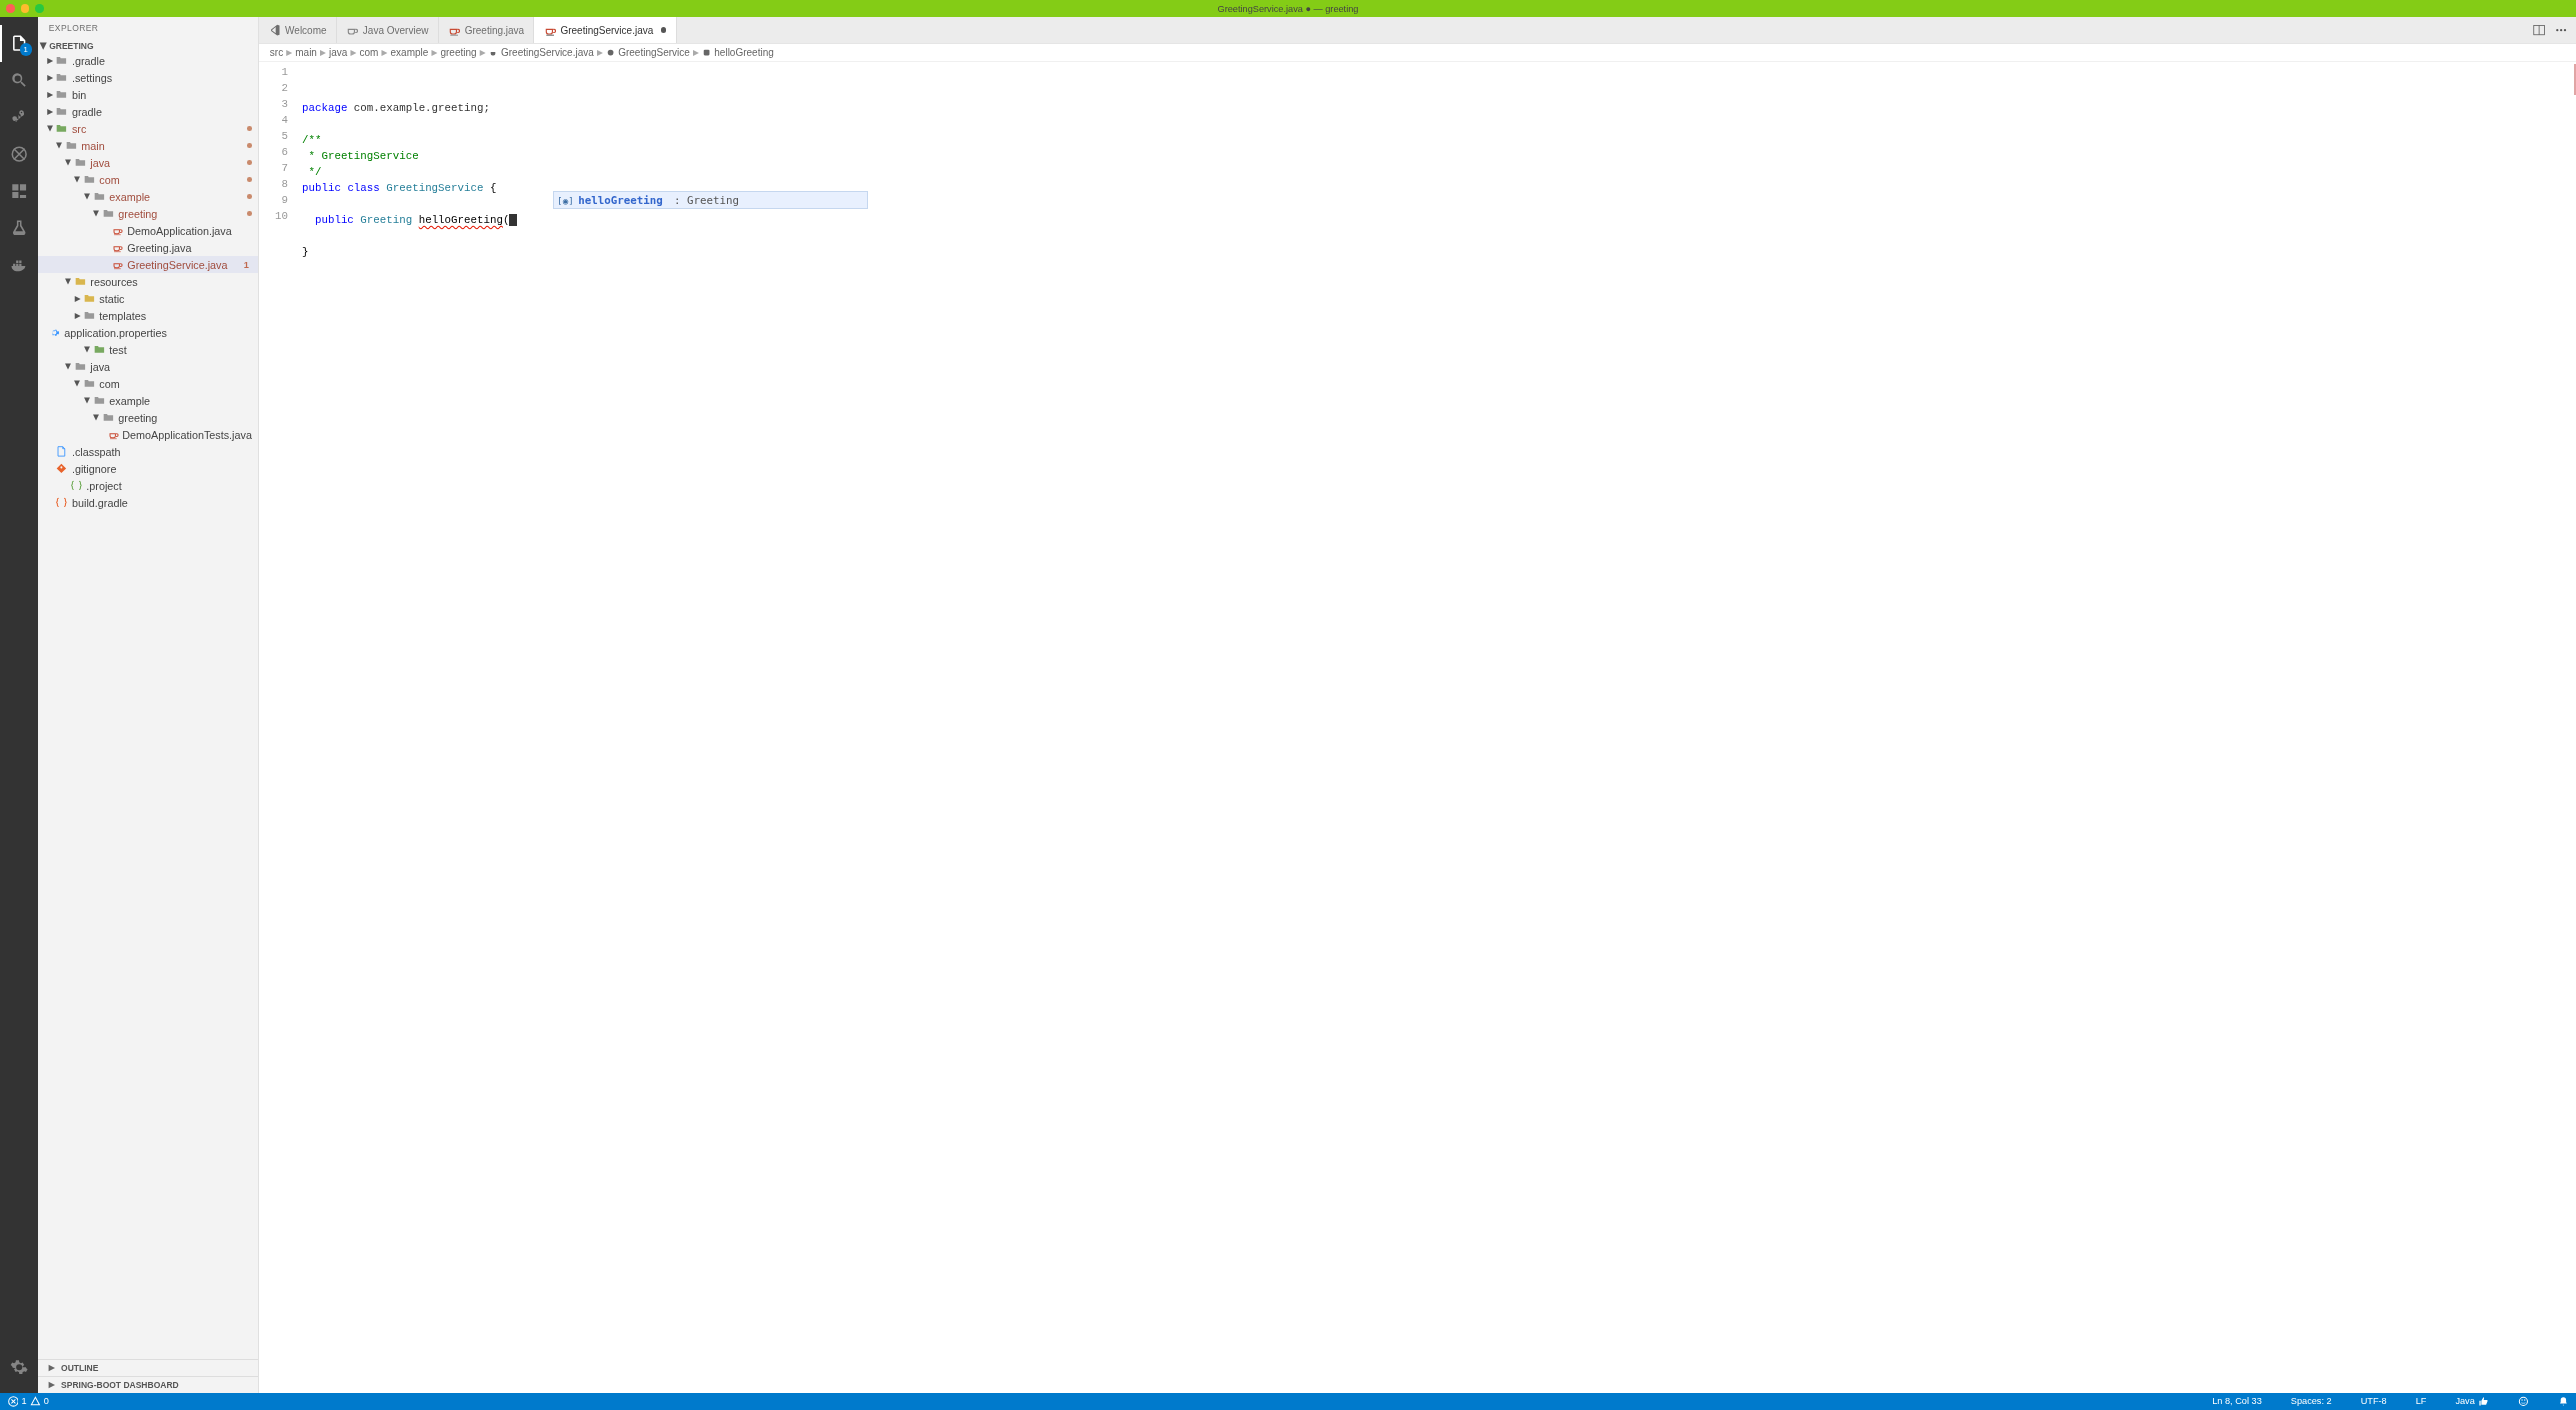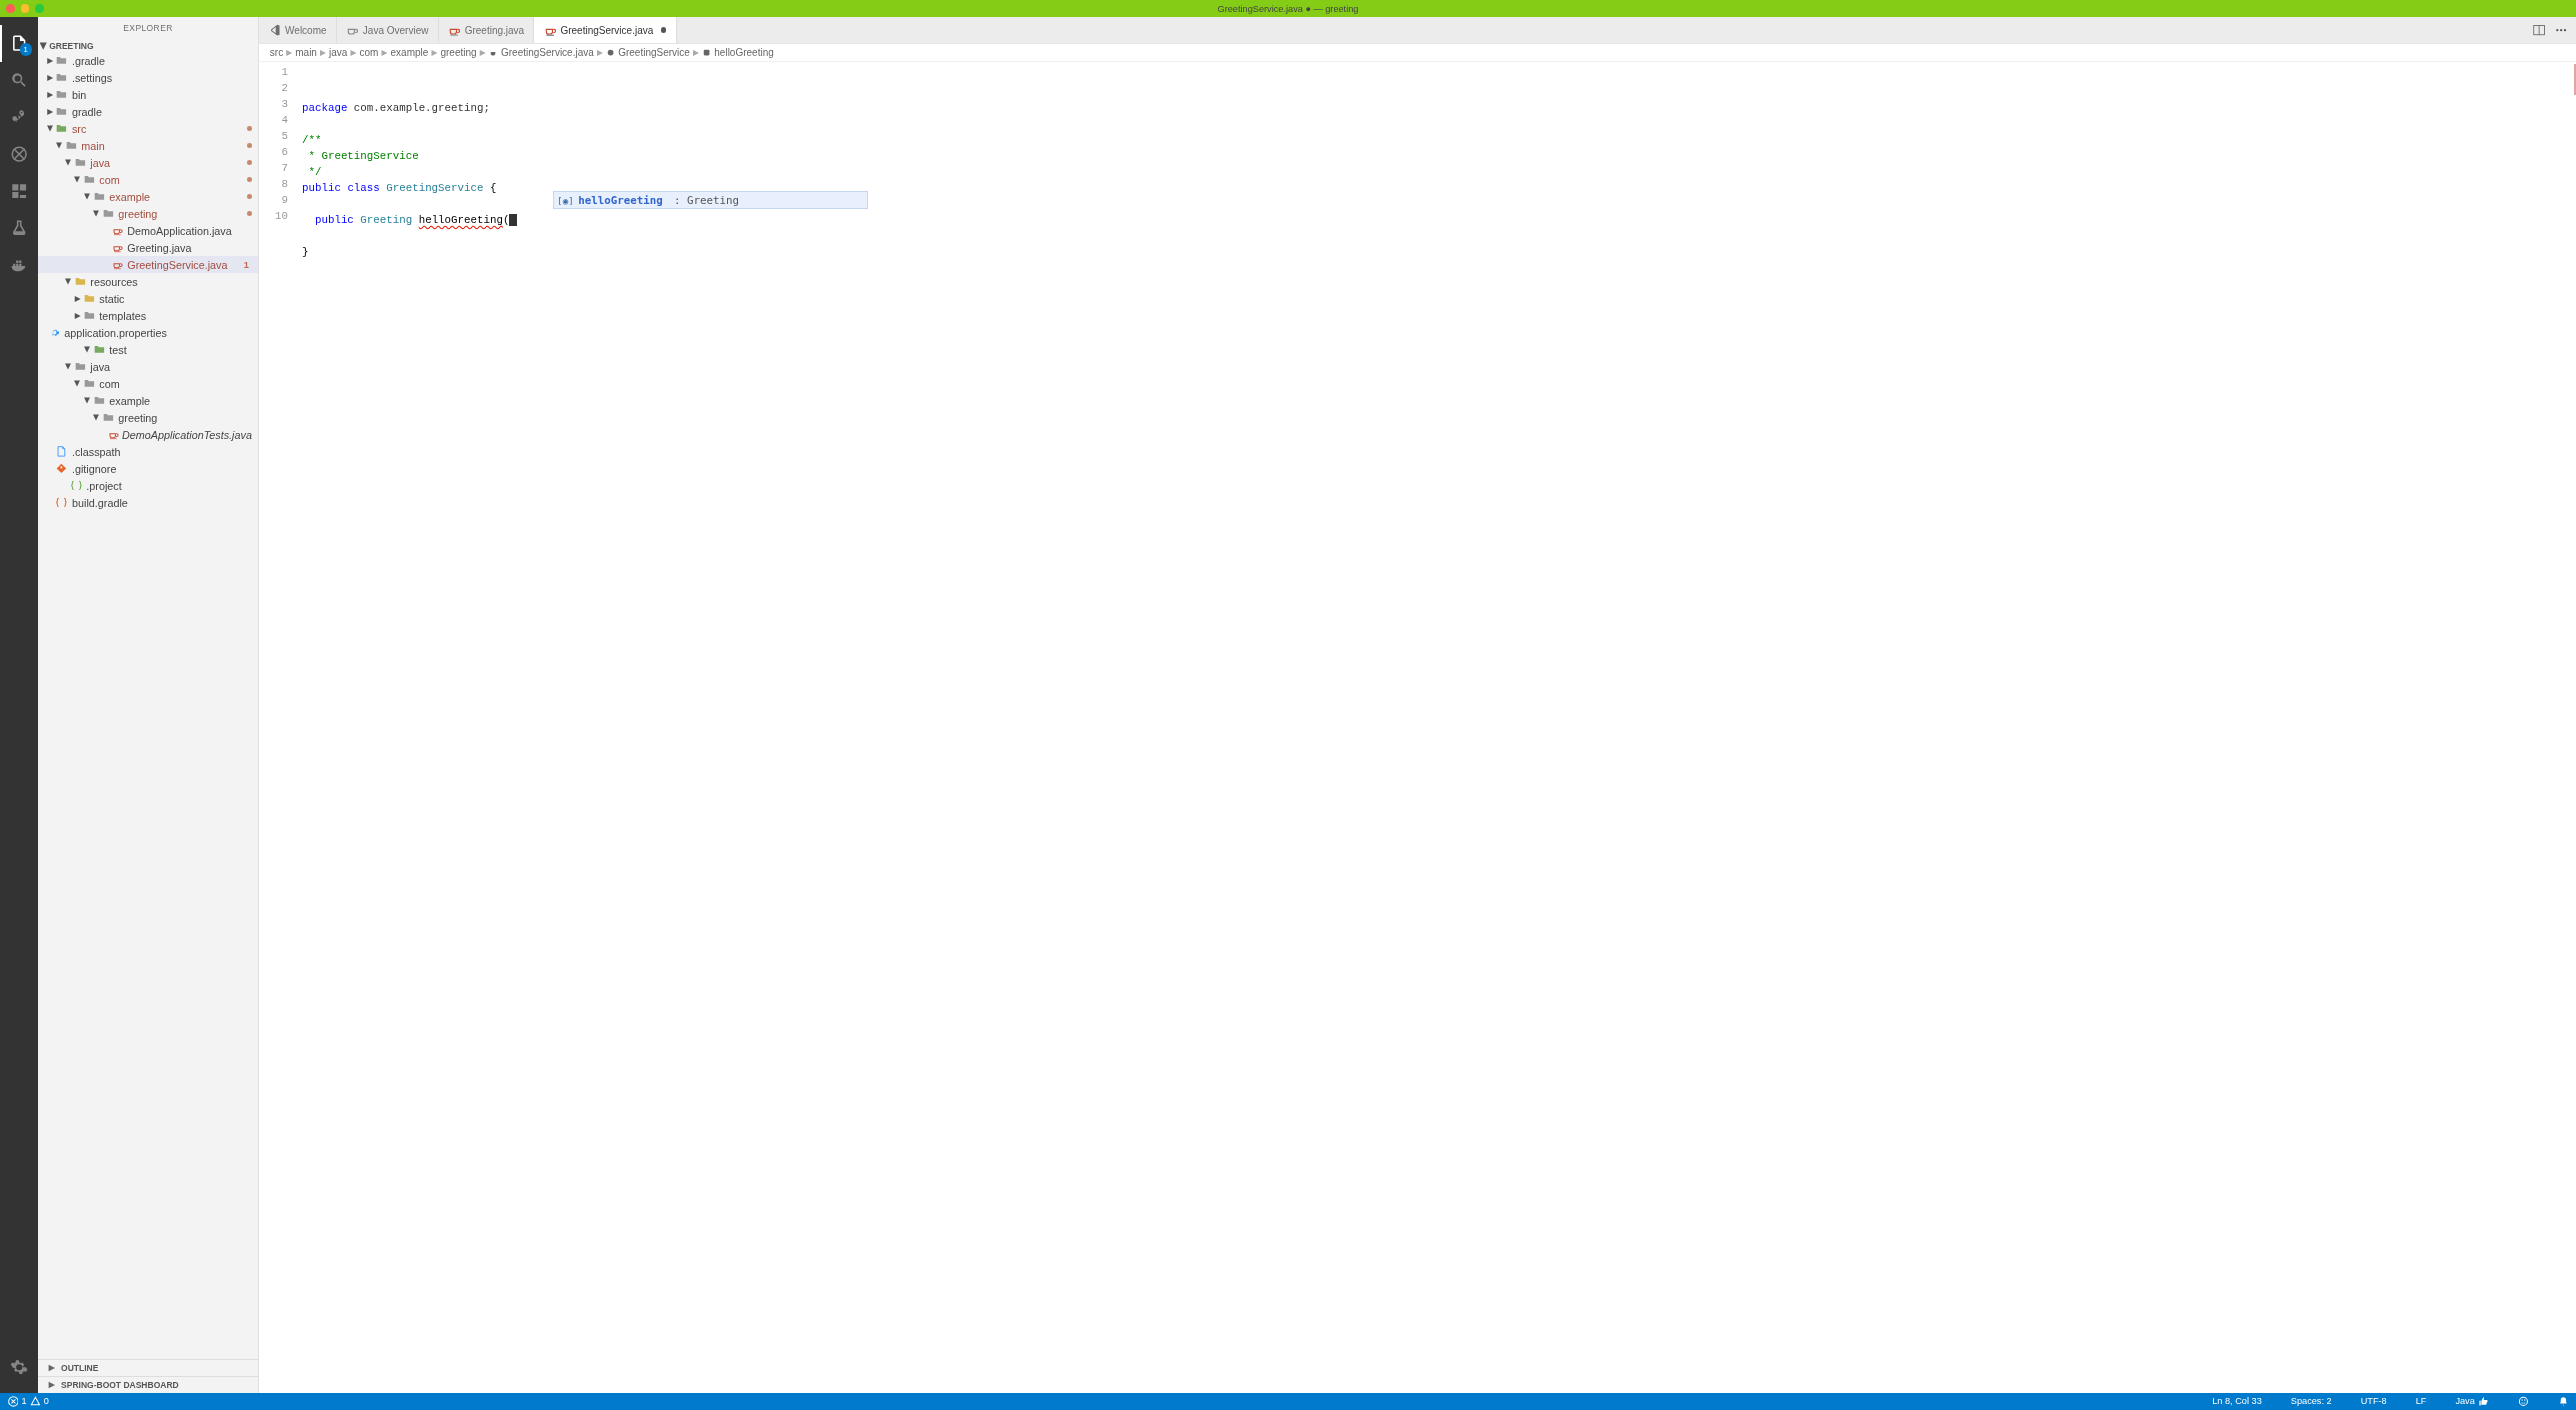--- a/index.html
+++ b/index.html
@@ -32,21 +32,21 @@
   width: 38px; background: #333333; display: flex; flex-direction: column; align-items: center;
   padding-top: 7.7px;
 }
 .activity-item { width: 38px; height: 37px; display: flex; align-items: center; justify-content: center; color: #858585; cursor: pointer; position: relative; }
 .activity-item.active { color: #fff; }
 .activity-item.active::before { content: ''; position: absolute; left: 0; top: 0; bottom: 0; width: 1.5px; background: #fff; }
 .activity-item svg { width: 18.4px; height: 18.4px; }
 .activity-badge { position: absolute; bottom: 6.1px; right: 6.1px; background: #007acc; color: #fff; border-radius: 7.7px; font-size: 7.7px; min-width: 12.3px; height: 12.3px; display: flex; align-items: center; justify-content: center; padding: 0 3.1px; }
 .activity-bottom { margin-top: auto; margin-bottom: 7.7px; }
 .sidebar { width: 221px; background: #f3f3f3; display: flex; flex-direction: column; border-right: 0.8px solid #e0e0e0; }
-.sidebar-header { padding: 6.1px 10.8px; font-size: 8.5px; color: #6f6f6f; letter-spacing: 0.4px; text-align: center; }
+.sidebar-header { padding: 6.1px 10.8px; font-size: 8.5px; color: #6f6f6f; letter-spacing: 0.4px; }
 .tree-section-header { padding: 1.5px 6.1px 1.5px 3.1px; font-size: 8.5px; font-weight: 700; color: #555; display: flex; align-items: center; gap: 1.5px; cursor: pointer; }
 .tree-section-header .tw { transform: rotate(90deg); display:inline-block; }
 .tree { flex: 1; overflow: auto; font-size: 10.8px; color: #444; }
 .tree-row { display: flex; align-items: center; height: 17px; cursor: pointer; padding-right: 6.1px; }
 .tree-row.active { background: #e4e6f1; }
 .tree-row .twisty { width: 9.2px; text-align: center; font-size: 7.7px; color: #555; }
 .tree-row .twisty.open { transform: rotate(90deg); }
 .tree-row .icon { width: 14px; display: flex; align-items: center; justify-content: center; margin-right: 3.1px; }
 .tree-row .dot { margin-left: auto; width: 4.6px; height: 4.6px; border-radius: 50%; background: #c98a6c; }
 .tree-row .badge { margin-left: auto; color: #c0694f; font-weight: 600; font-size: 9.2px; padding-right: 3.1px; }
@@ -365,21 +365,21 @@
         </div>
         <div class="tree-row" style="padding-left: 54px;">
           <span class="twisty open">▶</span>
           <span class="icon folder-generic">
             <svg width="10.8" height="10.8" viewBox="0 0 16 16">
               <path d="M1 3h5l1 2h8v8H1z"></path>
             </svg>
           </span>
           <span>greeting</span>
         </div>
-        <div class="tree-row" style="padding-left: 63px; font-style: italic;">
+        <div class="tree-row" style="padding-left: 63px;">
           <span class="twisty"></span>
           <span class="icon java-cup">
             <svg width="10.8" height="10.8" viewBox="0 0 16 16">
               <path d="M3 7h8v3a3 3 0 0 1-3 3H6a3 3 0 0 1-3-3V7zm9 0h1a2 2 0 0 1 0 4h-1" fill="none" stroke="currentColor" stroke-width="1.5"></path>
               <path d="M3 14h10v1H3z"></path>
             </svg>
           </span>
           <span>DemoApplicationTests.java</span>
         </div>
         <div class="tree-row" style="padding-left: 7.7px;">

